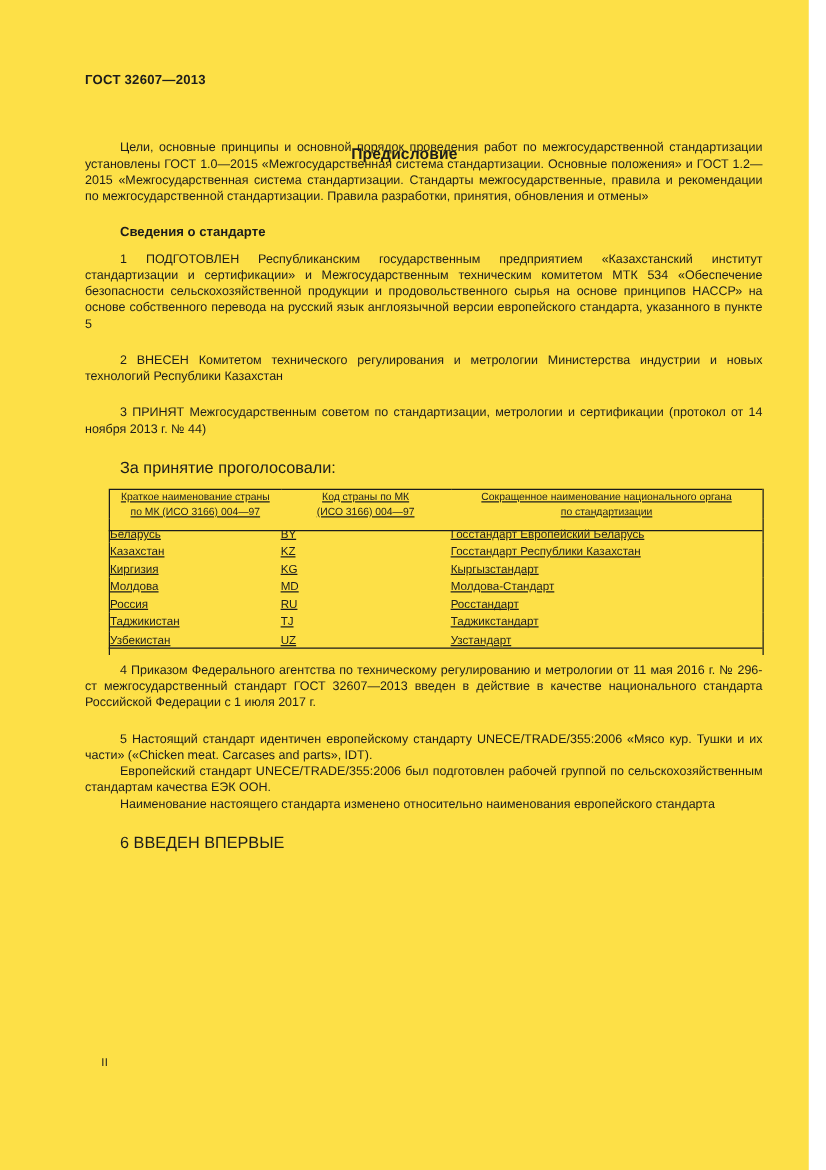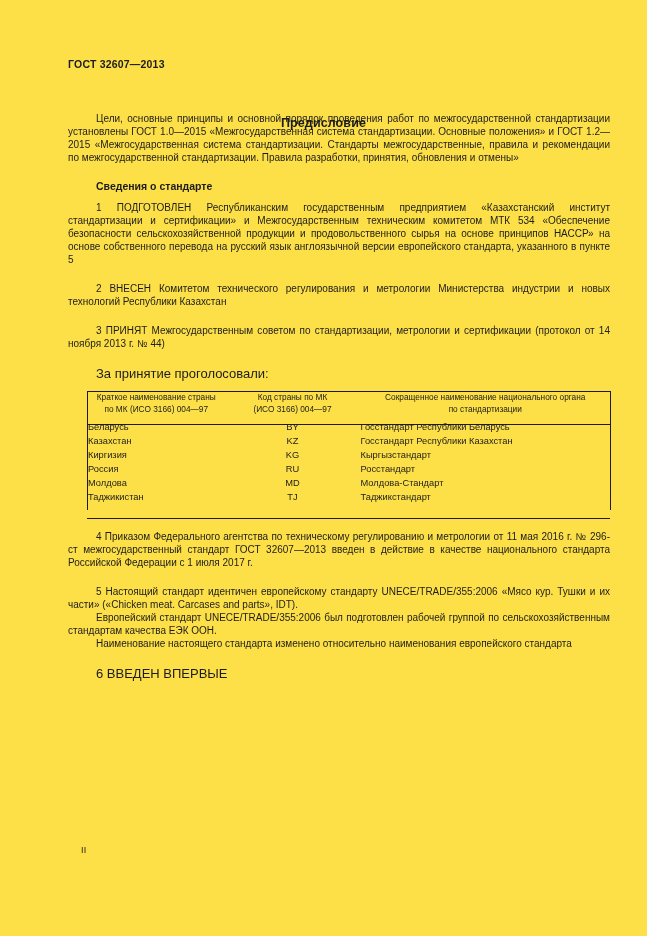--- a/index.html
+++ b/index.html
@@ -80,20 +80,21 @@
     line-height: 15.3px;
     text-indent: 28px;
   }
 
   
   .vote-table-wrap {
     position: absolute;
     left: 87px;
     top: 391px;
     width: 523px;
+    text-decoration: underline;
   }
   table.vote {
     width: 100%;
     border-collapse: collapse;
     table-layout: fixed;
     font-size: 8.3px;
   }
   table.vote th,
   table.vote td {
     border: 0;
@@ -122,21 +123,21 @@
   .vote-body td:first-child { border-left: 1.3px solid #1c1c1c; }
   .vote-body td:last-child  { border-right: 1.3px solid #1c1c1c; }
   .vote-body tr:first-child td { padding-top: 5px; }
   .vote-body tr:last-child  td { padding-bottom: 5px; }
 
   .col-country { width: 137px; }
   .col-code    { width: 136px; }
   .col-body    { width: 250px; }
 
   td.c-country { text-align: left;   padding-left: 15px; }
-  td.c-code    { text-align: center; }
+  td.c-code    { text-align: left; }
   td.c-body    { text-align: left;   padding-left: 49px; }
 
   .rule-mid {
     position: absolute;
     left: 87px;
     width: 523px;
     height: 0;
     border-top: 1.3px solid #1c1c1c;
   }
   .rule-bot {
@@ -218,47 +219,52 @@
           <th>
             <span>Сокращенное наименование национального органа</span><br>
             <span>по стандартизации</span>
           </th>
         </tr>
       </thead>
       <tbody class="vote-body">
         <tr>
           <td class="c-country">Беларусь</td>
           <td class="c-code">BY</td>
-          <td class="c-body">Госстандарт Республики Беларусь</td>
+          <td class="c-body">Госстандарт Европейский Беларусь</td>
         </tr>
         <tr>
           <td class="c-country">Казахстан</td>
           <td class="c-code">KZ</td>
           <td class="c-body">Госстандарт Республики Казахстан</td>
         </tr>
         <tr>
           <td class="c-country">Киргизия</td>
           <td class="c-code">KG</td>
           <td class="c-body">Кыргызстандарт</td>
         </tr>
         <tr>
+          <td class="c-country">Молдова</td>
+          <td class="c-code">MD</td>
+          <td class="c-body">Молдова-Стандарт</td>
+        </tr>
+        <tr>
           <td class="c-country">Россия</td>
           <td class="c-code">RU</td>
           <td class="c-body">Росстандарт</td>
         </tr>
         <tr>
-          <td class="c-country">Молдова</td>
-          <td class="c-code">MD</td>
-          <td class="c-body">Молдова-Стандарт</td>
-        </tr>
-        <tr>
           <td class="c-country">Таджикистан</td>
           <td class="c-code">TJ</td>
           <td class="c-body">Таджикстандарт</td>
         </tr>
+        <tr>
+          <td class="c-country">Узбекистан</td>
+          <td class="c-code">UZ</td>
+          <td class="c-body">Узстандарт</td>
+        </tr>
       </tbody>
     </table>
   </div>
 
   <div class="rule-mid" style="top:424px;"></div>
   <div class="rule-bot" style="top:518px;"></div>
 
   <div class="content-tail">
 
     <p class="body">4 Приказом Федерального агентства по техническому регулированию и метрологии от 11 мая 2016 г. № 296-ст межгосударственный стандарт ГОСТ 32607—2013 введен в действие в качестве национального стандарта Российской Федерации с 1 июля 2017 г.</p>

